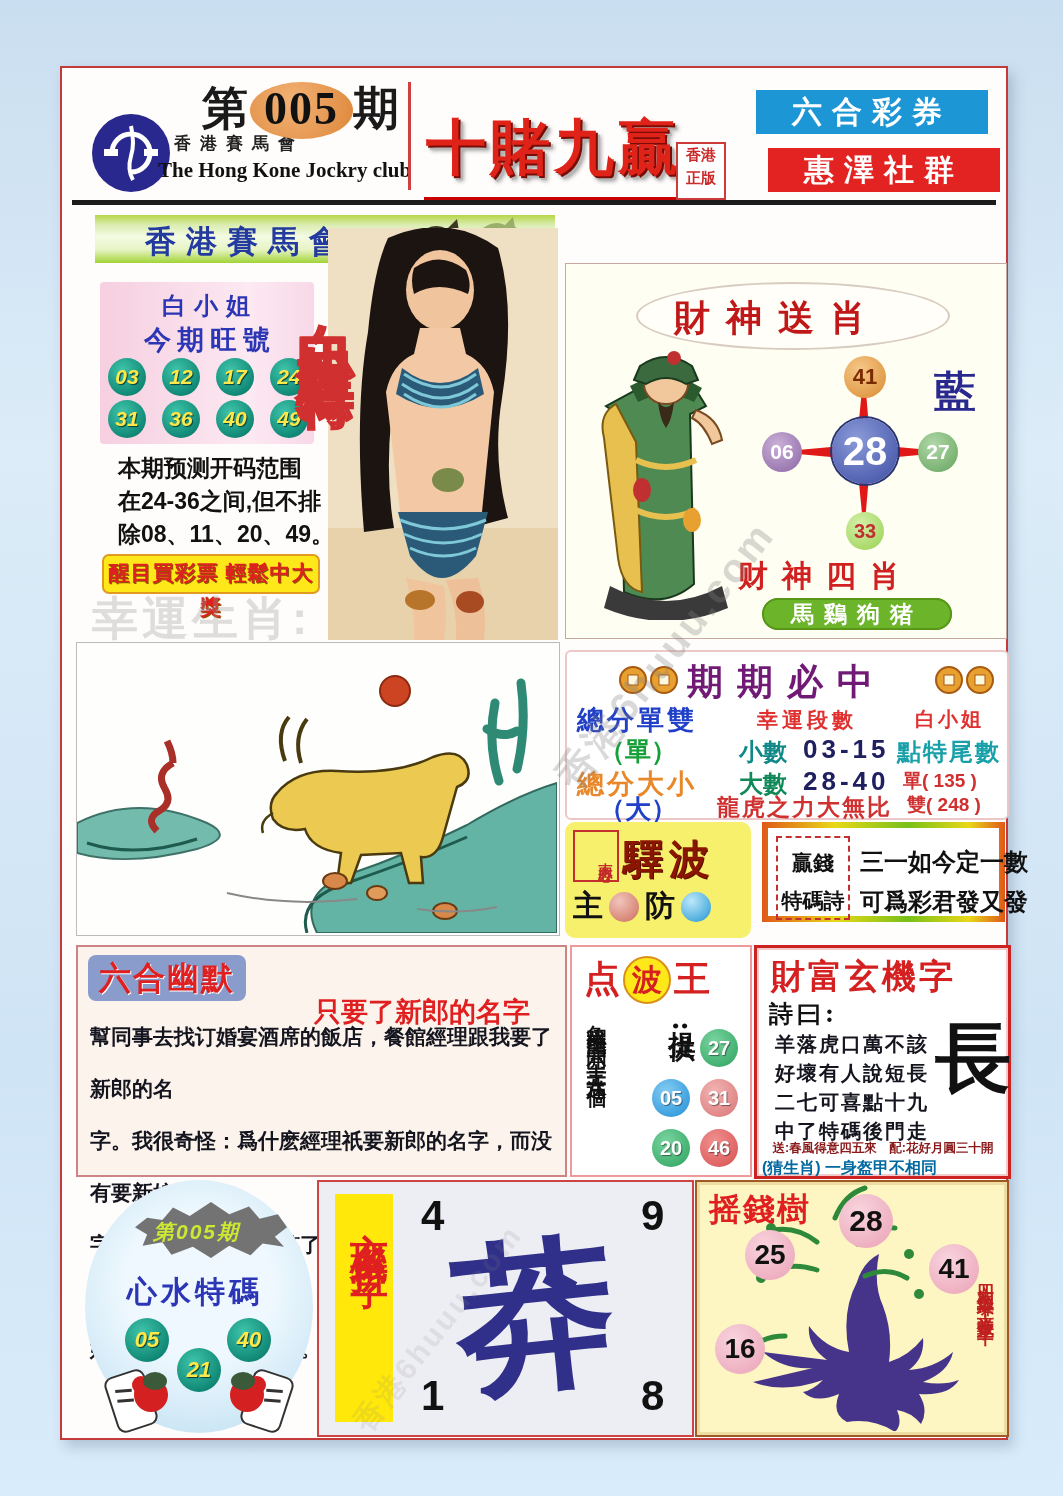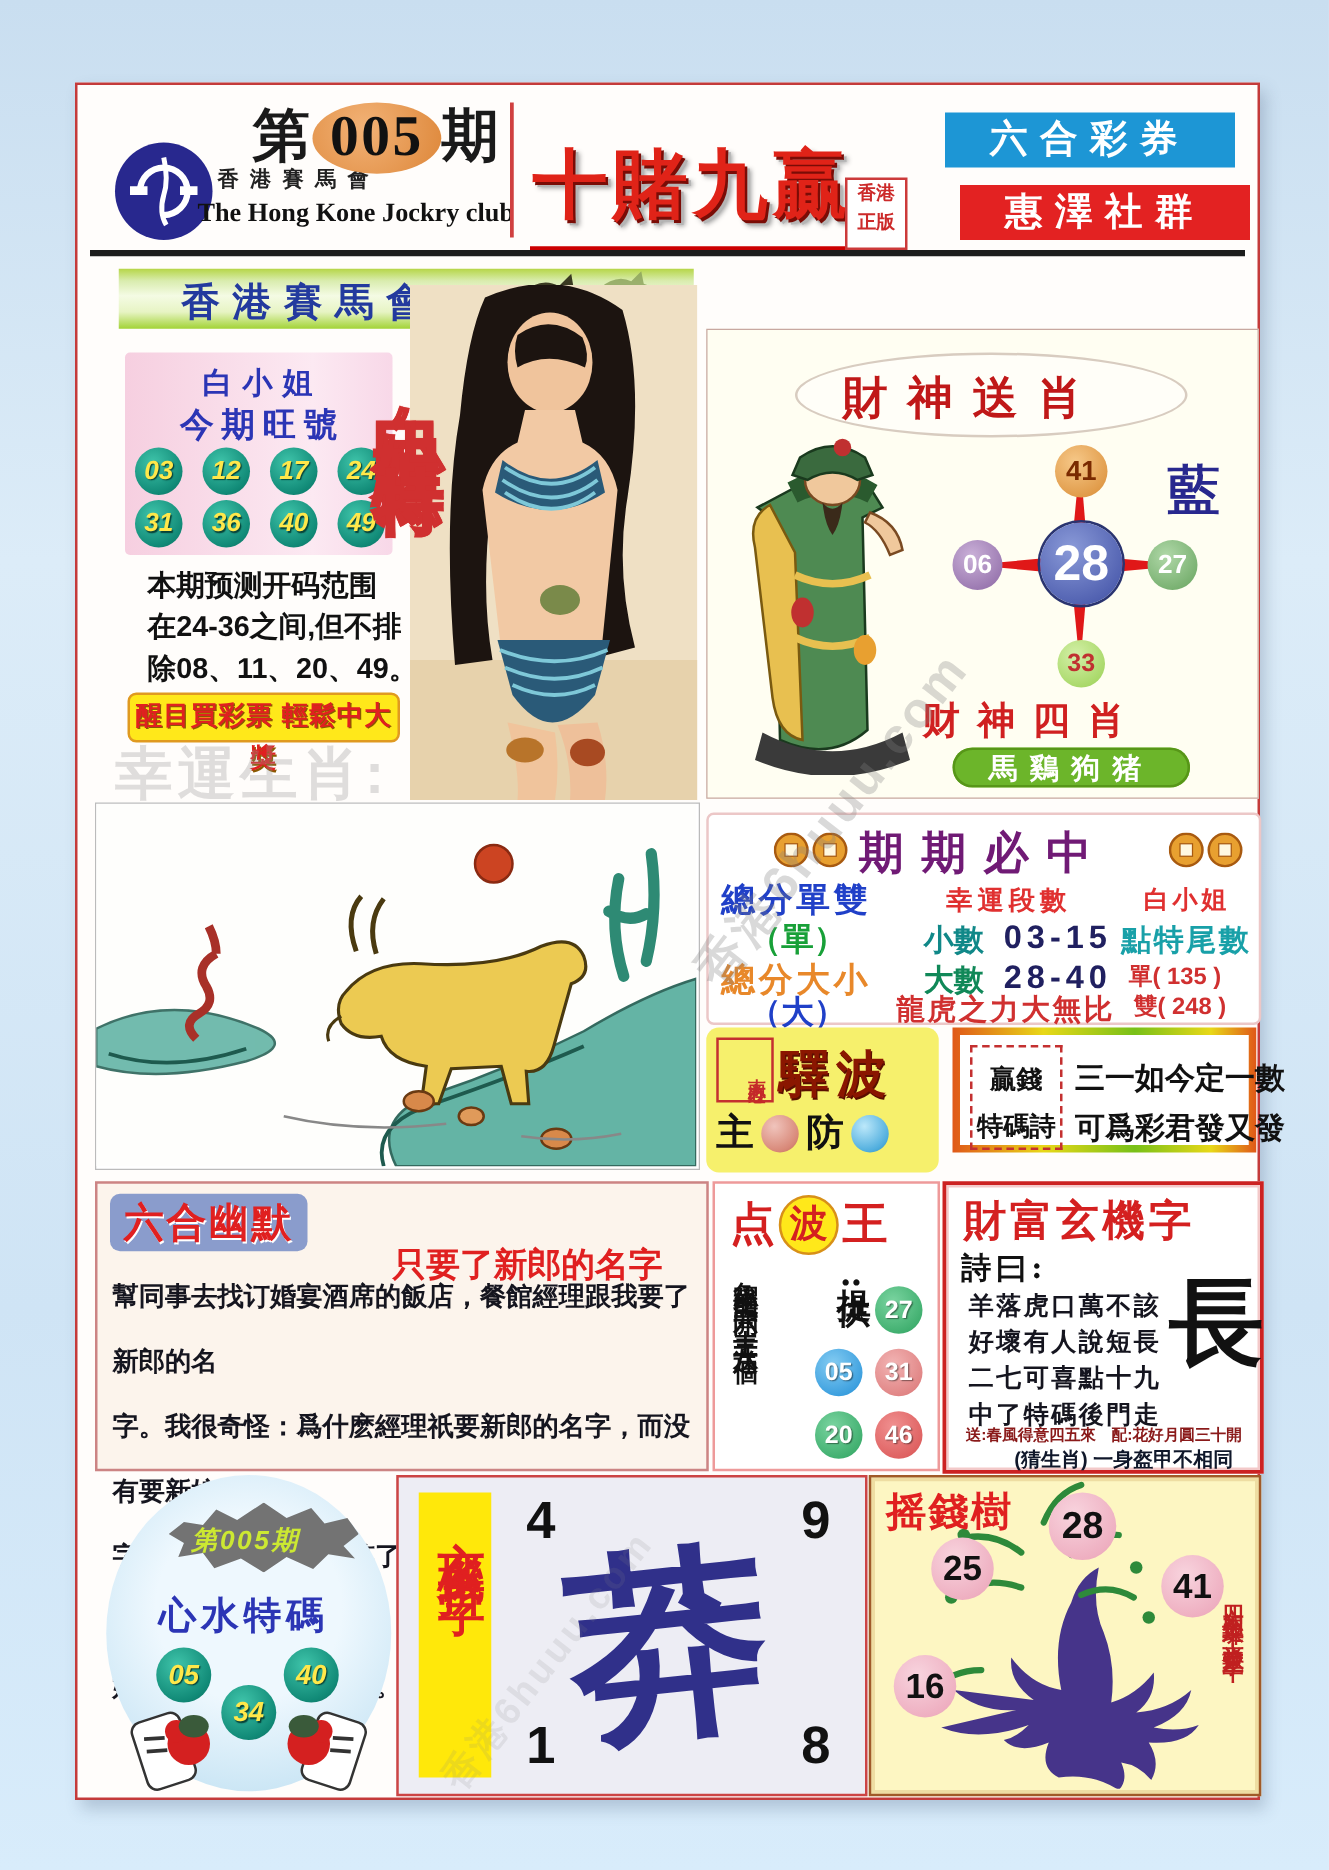--- a/index.html
+++ b/index.html
@@ -101,21 +101,21 @@
   .db-ball{position:absolute;width:38px;height:38px;border-radius:50%;color:#fff;font-weight:bold;font-size:20px;
     line-height:38px;text-align:center;text-shadow:1px 1px 1px rgba(0,0,0,.45);}
   
   .caifu{left:692px;top:877px;width:251px;height:228px;background:#fff;border:3px solid #cc2222;box-shadow:inset 0 0 0 2px #f3c9c9;}
   .cf-title{position:absolute;left:14px;top:6px;font-size:34px;font-weight:bold;color:#d42020;letter-spacing:3px;font-family:"DejaVu Serif",serif;}
   .cf-shiyue{position:absolute;left:12px;top:50px;font-size:24px;font-weight:bold;color:#111;font-family:"DejaVu Serif",serif;letter-spacing:4px;}
   .cf-poem{position:absolute;left:18px;top:82px;font-size:20px;font-weight:bold;color:#15151f;line-height:29px;
     font-family:"DejaVu Serif",serif;letter-spacing:2px;}
   .cf-big{position:absolute;left:178px;top:60px;font-size:76px;font-weight:bold;color:#111;font-family:"DejaVu Serif",serif;}
   .cf-song{position:absolute;left:6px;top:192px;width:240px;font-size:12.5px;font-weight:bold;color:#8a1a1a;text-align:center;}
-  .cf-riddle{position:absolute;left:22px;top:210px;width:240px;font-size:16px;font-weight:bold;color:#0f172a;text-align:center;}
+  .cf-riddle{position:absolute;left:5px;top:210px;width:240px;font-size:16px;font-weight:bold;color:#0369a1;text-align:left;}
   
   .xinshui{left:23px;top:1112px;width:228px;height:253px;}
   .xs-oval{position:absolute;left:0;top:0;width:228px;height:253px;border-radius:50%;
     background:radial-gradient(circle at 50% 42%,#eef8fe 40%,#cfe8f6 75%,#bcdcee);}
   .xs-burst{position:absolute;left:50px;top:22px;width:152px;height:56px;background:#737373;
     clip-path:polygon(0% 45%,8% 28%,18% 32%,25% 10%,36% 25%,50% 0%,62% 22%,75% 8%,82% 30%,94% 22%,100% 45%,92% 62%,98% 80%,84% 74%,76% 95%,62% 78%,50% 100%,38% 80%,24% 94%,18% 72%,5% 78%,8% 58%);}
   .xs-burst span{position:absolute;left:18px;top:16px;font-size:21px;font-weight:bold;font-style:italic;color:#cce832;letter-spacing:2px;}
   .xs-title{position:absolute;left:42px;top:92px;font-size:30px;font-weight:bold;color:#2b35b5;font-family:"DejaVu Serif",serif;letter-spacing:4px;}
   .xs-ball{position:absolute;width:44px;height:44px;line-height:44px;font-size:22px;}
   .zhezi{left:255px;top:1112px;width:373px;height:253px;background:#ededf4;border:2px solid #cc4444;}
@@ -376,21 +376,21 @@
   </div>
 
   <div class="abs xinshui">
     <div class="xs-oval"></div>
     <div class="xs-burst">
         <span>第005期</span>
       </div>
     <div class="xs-title">心水特碼</div>
     <div class="ball xs-ball" style="left:40px;top:138px;">05</div>
     <div class="ball xs-ball" style="left:142px;top:138px;">40</div>
-    <div class="ball xs-ball" style="left:92px;top:168px;">34</div>
+    <div class="ball xs-ball" style="left:92px;top:168px;">21</div>
     <div style="position:absolute;left:18px;top:185px;">
       <svg width="192" height="68" viewBox="0 0 192 68">
         <g>
           <rect x="8" y="8" width="40" height="56" rx="8" fill="#fff" stroke="#333" stroke-width="2" transform="rotate(-18 28 36)"></rect>
           <path d="M16 22 l16 4 m-17 6 l16 4" stroke="#333" stroke-width="3" transform="rotate(-18 28 36)"></path>
           <circle cx="48" cy="30" r="17" fill="#d42020"></circle>
           <circle cx="38" cy="20" r="9" fill="#d42020"></circle>
           <ellipse cx="52" cy="16" rx="12" ry="9" fill="#3a5a3a"></ellipse>
         </g>
         <g transform="translate(192 0) scale(-1 1)">

